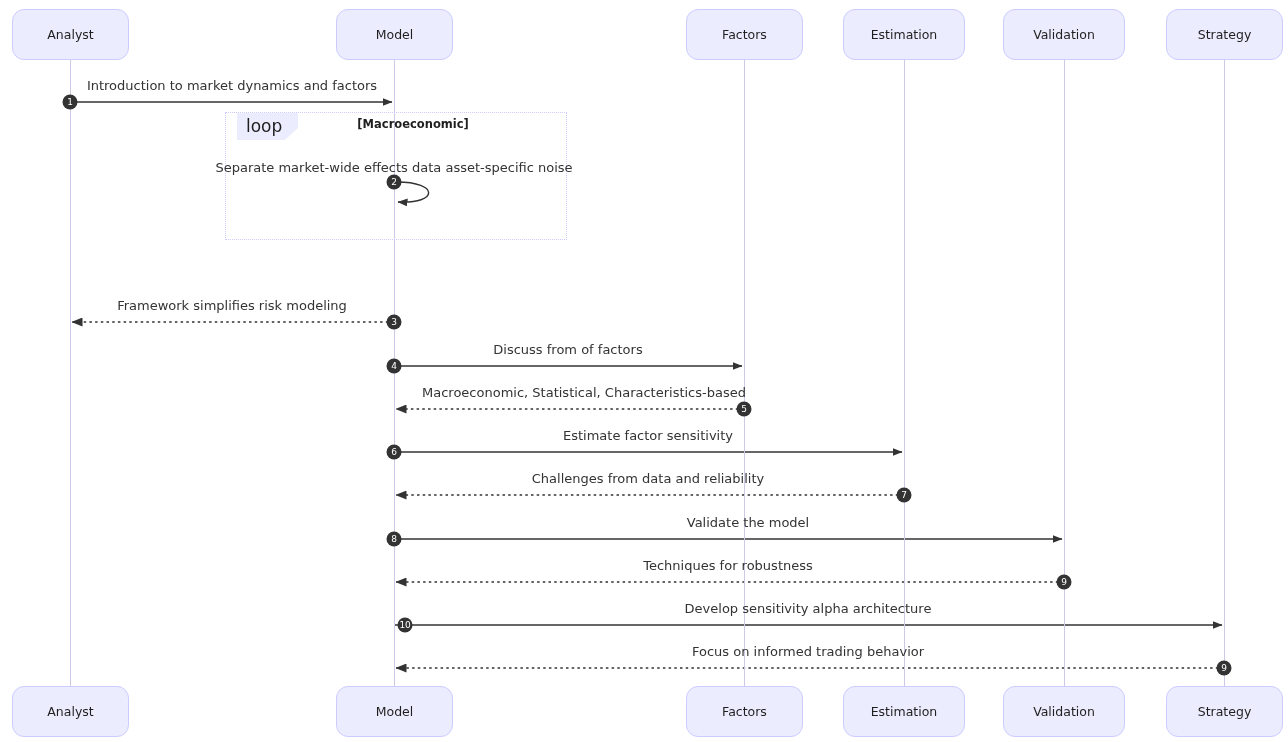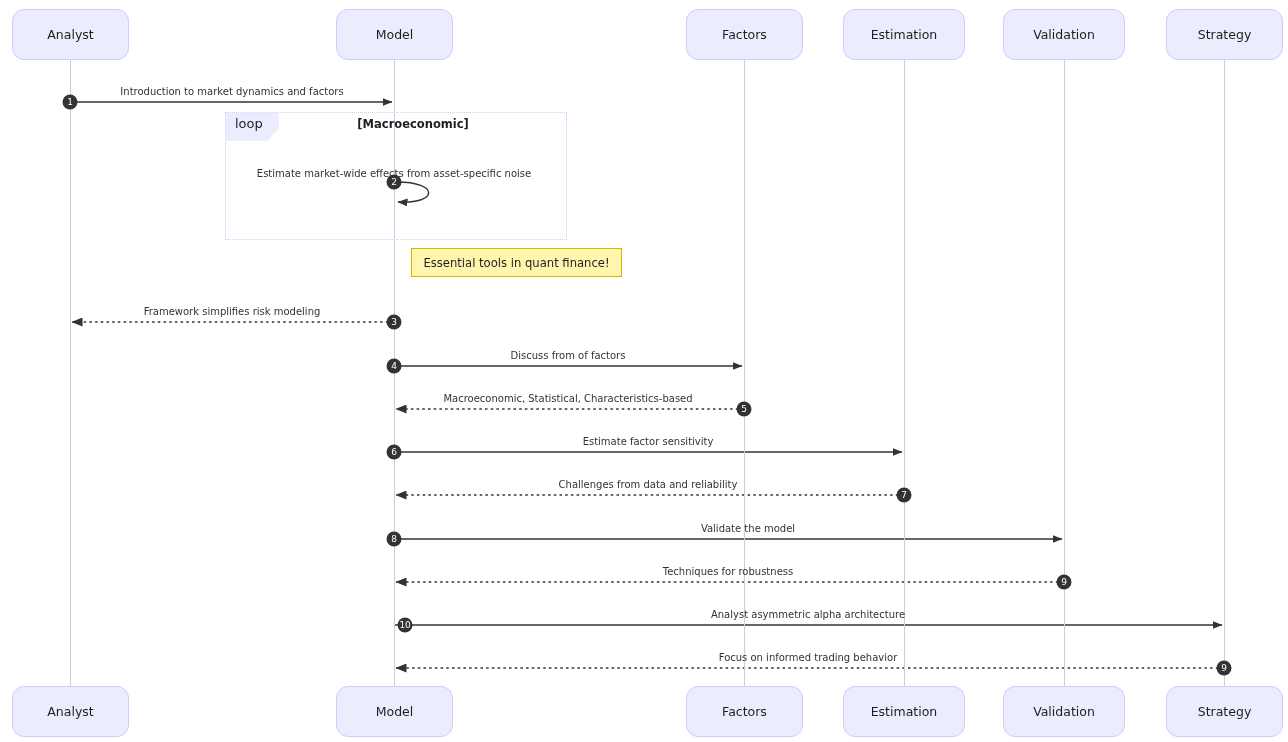--- a/index.html
+++ b/index.html
@@ -46,27 +46,26 @@
   
   .lifeline {
     position: absolute;
     width: 1px;
     background: #CDC9E8;
     z-index: 1;
   }
   
   .msg-label {
     position: absolute;
-    font-size: 10px;
+    font-size: 13px;
     color: #333333;
     white-space: nowrap;
     transform: translateX(-50%);
     z-index: 4;
     font-family: "DejaVu Sans", sans-serif;
-    margin-top: 8px;
   }
   
   .seq-badge {
     position: absolute;
     width: 15px;
     height: 15px;
     border-radius: 50%;
     background: #333333;
     color: #ffffff;
     font-size: 9px;
@@ -82,26 +81,27 @@
     position: absolute;
     box-sizing: border-box;
     border: 1.6px dotted #CCCCFF;
     background: transparent;
     z-index: 2;
   }
   .loop-tag {
     position: absolute;
     background: #ECECFF;
     border: none;
-    font-size: 13px;
-    color: #1f1f1f;
-    padding: 3px 16px 10px 9px;
+    font-size: 17px;
+    color: #1f1f1f;
+    padding: 3px 16px 4px 9px;
     z-index: 3;
     font-family: "DejaVu Sans", sans-serif;
     clip-path: polygon(0 0, 100% 0, 100% 55%, 78% 100%, 0 100%);
+    margin-left: 11px;
   }
   .loop-cond {
     position: absolute;
     font-size: 11.5px;
     color: #1f1f1f;
     font-weight: 600;
     z-index: 3;
     transform: translateX(-50%);
     font-family: "DejaVu Sans", sans-serif;
   }
@@ -155,50 +155,49 @@
         <line x1="1064" y1="582" x2="396" y2="582" stroke="#333333" stroke-width="1.3" stroke-dasharray="2.5,3.2" marker-end="url(#arrowhead-open)"></line>
         <line x1="394" y1="625" x2="1222" y2="625" stroke="#333333" stroke-width="1.4" marker-end="url(#arrowhead-solid)"></line>
         <line x1="1224" y1="668" x2="396" y2="668" stroke="#333333" stroke-width="1.3" stroke-dasharray="2.5,3.2" marker-end="url(#arrowhead-open)"></line>
       </g>
   </svg>
 
   <div class="loop-box" style="left: 225px; top: 112px; width: 342px; height: 128px;"></div>
   <div class="loop-tag" style="left: 226px; top: 113px;">loop</div>
   <div class="loop-cond" style="left: 413.1px; top: 117px;">[Macroeconomic]</div>
 
-  <div class="note-box" style="left: 411px; top: 248px; width: 211px; height: 29px;">Essential tools in quant finance!</div>
 
   <div id="actors-top">
       <div class="actor-box" style="left: 12px; top: 9px; width: 117px; height: 51px;">Analyst</div>
       <div class="actor-box" style="left: 336px; top: 9px; width: 117px; height: 51px;">Model</div>
       <div class="actor-box" style="left: 686px; top: 9px; width: 117px; height: 51px;">Factors</div>
       <div class="actor-box" style="left: 843px; top: 9px; width: 122px; height: 51px;">Estimation</div>
       <div class="actor-box" style="left: 1003px; top: 9px; width: 122px; height: 51px;">Validation</div>
       <div class="actor-box" style="left: 1166px; top: 9px; width: 117px; height: 51px;">Strategy</div>
     </div>
   <div id="actors-bottom">
       <div class="actor-box" style="left: 12px; top: 686px; width: 117px; height: 51px;">Analyst</div>
       <div class="actor-box" style="left: 336px; top: 686px; width: 117px; height: 51px;">Model</div>
       <div class="actor-box" style="left: 686px; top: 686px; width: 117px; height: 51px;">Factors</div>
       <div class="actor-box" style="left: 843px; top: 686px; width: 122px; height: 51px;">Estimation</div>
       <div class="actor-box" style="left: 1003px; top: 686px; width: 122px; height: 51px;">Validation</div>
       <div class="actor-box" style="left: 1166px; top: 686px; width: 117px; height: 51px;">Strategy</div>
     </div>
 
   <div id="msg-labels">
       <div class="msg-label" style="left: 232px; top: 78px;">Introduction to market dynamics and factors</div>
-      <div class="msg-label" style="left: 394px; top: 160px;">Estimate market-wide effects from asset-specific noise</div>
+      <div class="msg-label" style="left: 394px; top: 160px;">Separate market-wide effects data asset-specific noise</div>
       <div class="msg-label" style="left: 232px; top: 298px;">Framework simplifies risk modeling</div>
       <div class="msg-label" style="left: 568px; top: 342px;">Discuss from of factors</div>
-      <div class="msg-label" style="left: 568px; top: 385px;">Macroeconomic, Statistical, Characteristics-based</div>
+      <div class="msg-label" style="left: 584px; top: 385px;">Macroeconomic, Statistical, Characteristics-based</div>
       <div class="msg-label" style="left: 648px; top: 428px;">Estimate factor sensitivity</div>
       <div class="msg-label" style="left: 648px; top: 471px;">Challenges from data and reliability</div>
       <div class="msg-label" style="left: 748px; top: 515px; text-align: center;">Validate the model</div>
       <div class="msg-label" style="left: 728px; top: 558px;">Techniques for robustness</div>
-      <div class="msg-label" style="left: 808px; top: 601px;">Analyst asymmetric alpha architecture</div>
+      <div class="msg-label" style="left: 808px; top: 601px;">Develop sensitivity alpha architecture</div>
       <div class="msg-label" style="left: 808px; top: 644px;">Focus on informed trading behavior</div>
     </div>
 
   <div id="seq-badges">
       <div class="seq-badge" style="left: 70px; top: 102px;">1</div>
       <div class="seq-badge" style="left: 394px; top: 182px;">2</div>
       <div class="seq-badge" style="left: 394px; top: 322px;">3</div>
       <div class="seq-badge" style="left: 394px; top: 366px;">4</div>
       <div class="seq-badge" style="left: 744px; top: 409px;">5</div>
       <div class="seq-badge" style="left: 394px; top: 452px;">6</div>

